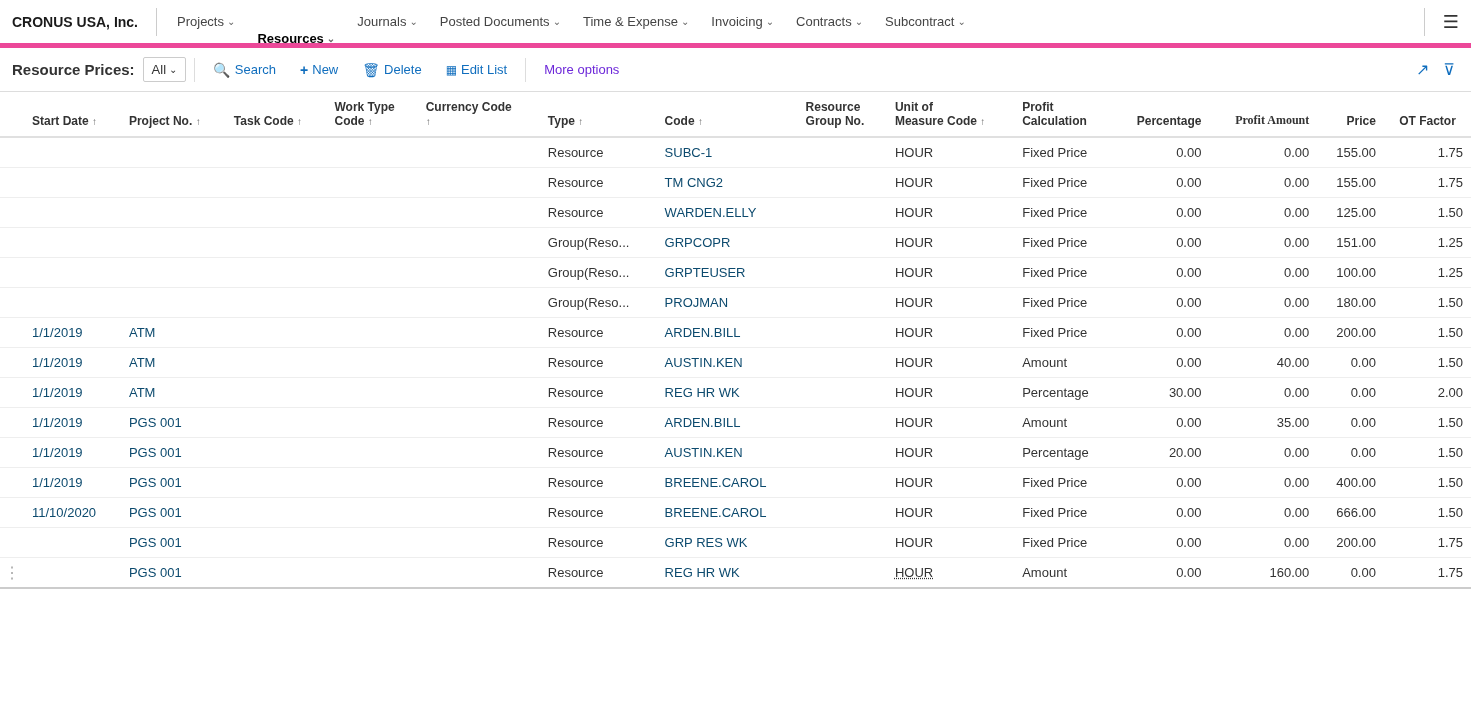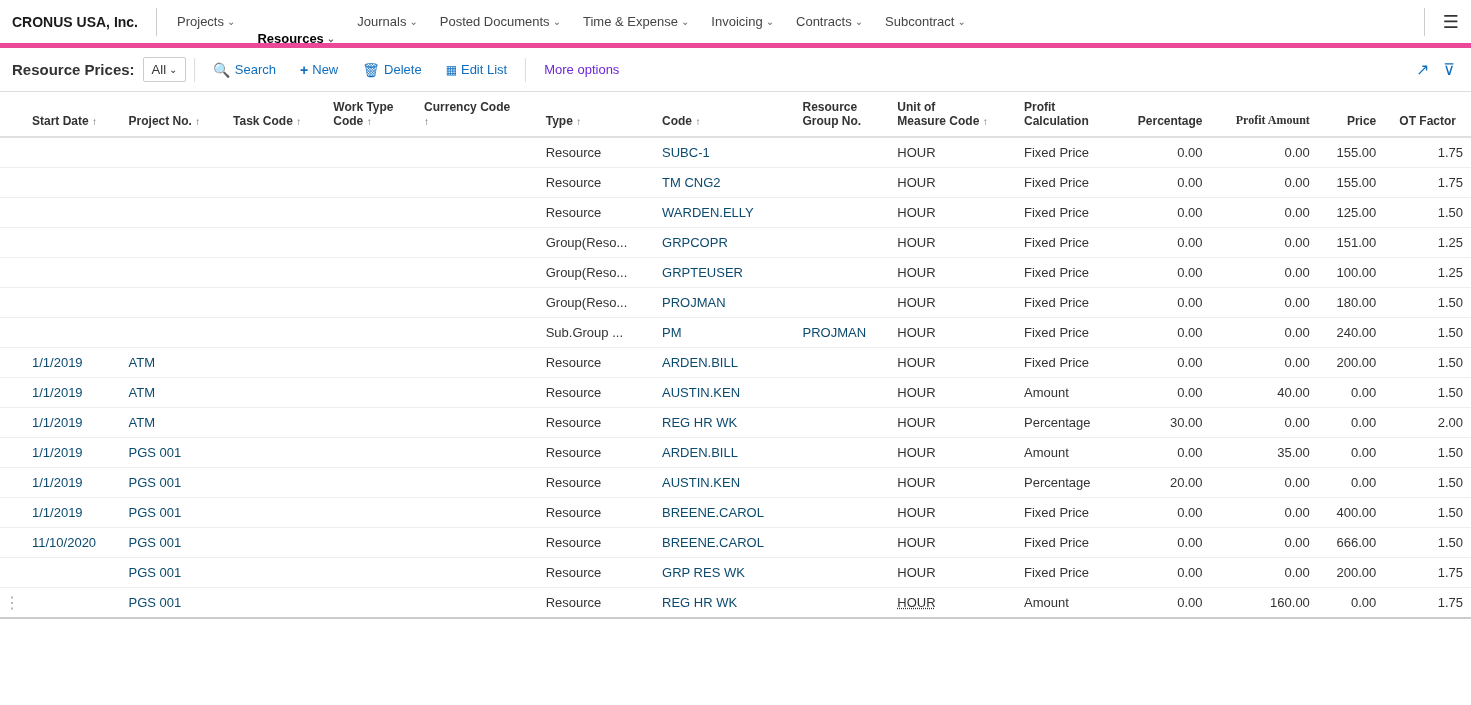--- a/index.html
+++ b/index.html
@@ -353,37 +353,20 @@
           <td></td>
           <td>HOUR</td>
           <td>Fixed Price</td>
           <td class="num-cell">0.00</td>
           <td class="num-cell">0.00</td>
           <td class="num-cell">180.00</td>
           <td class="num-cell">1.50</td>
         </tr>
         <tr>
           <td class="row-handle"></td>
-          <td></td>
-          <td></td>
-          <td></td>
-          <td></td>
-          <td></td>
-          <td>Sub.Group ...</td>
-          <td class="link-cell">PM</td>
-          <td class="link-cell">PROJMAN</td>
-          <td>HOUR</td>
-          <td>Fixed Price</td>
-          <td class="num-cell">0.00</td>
-          <td class="num-cell">0.00</td>
-          <td class="num-cell">240.00</td>
-          <td class="num-cell">1.50</td>
-        </tr>
-        <tr>
-          <td class="row-handle"></td>
           <td class="link-cell">1/1/2019</td>
           <td class="link-cell">ATM</td>
           <td></td>
           <td></td>
           <td></td>
           <td>Resource</td>
           <td class="link-cell">ARDEN.BILL</td>
           <td></td>
           <td>HOUR</td>
           <td>Fixed Price</td>

